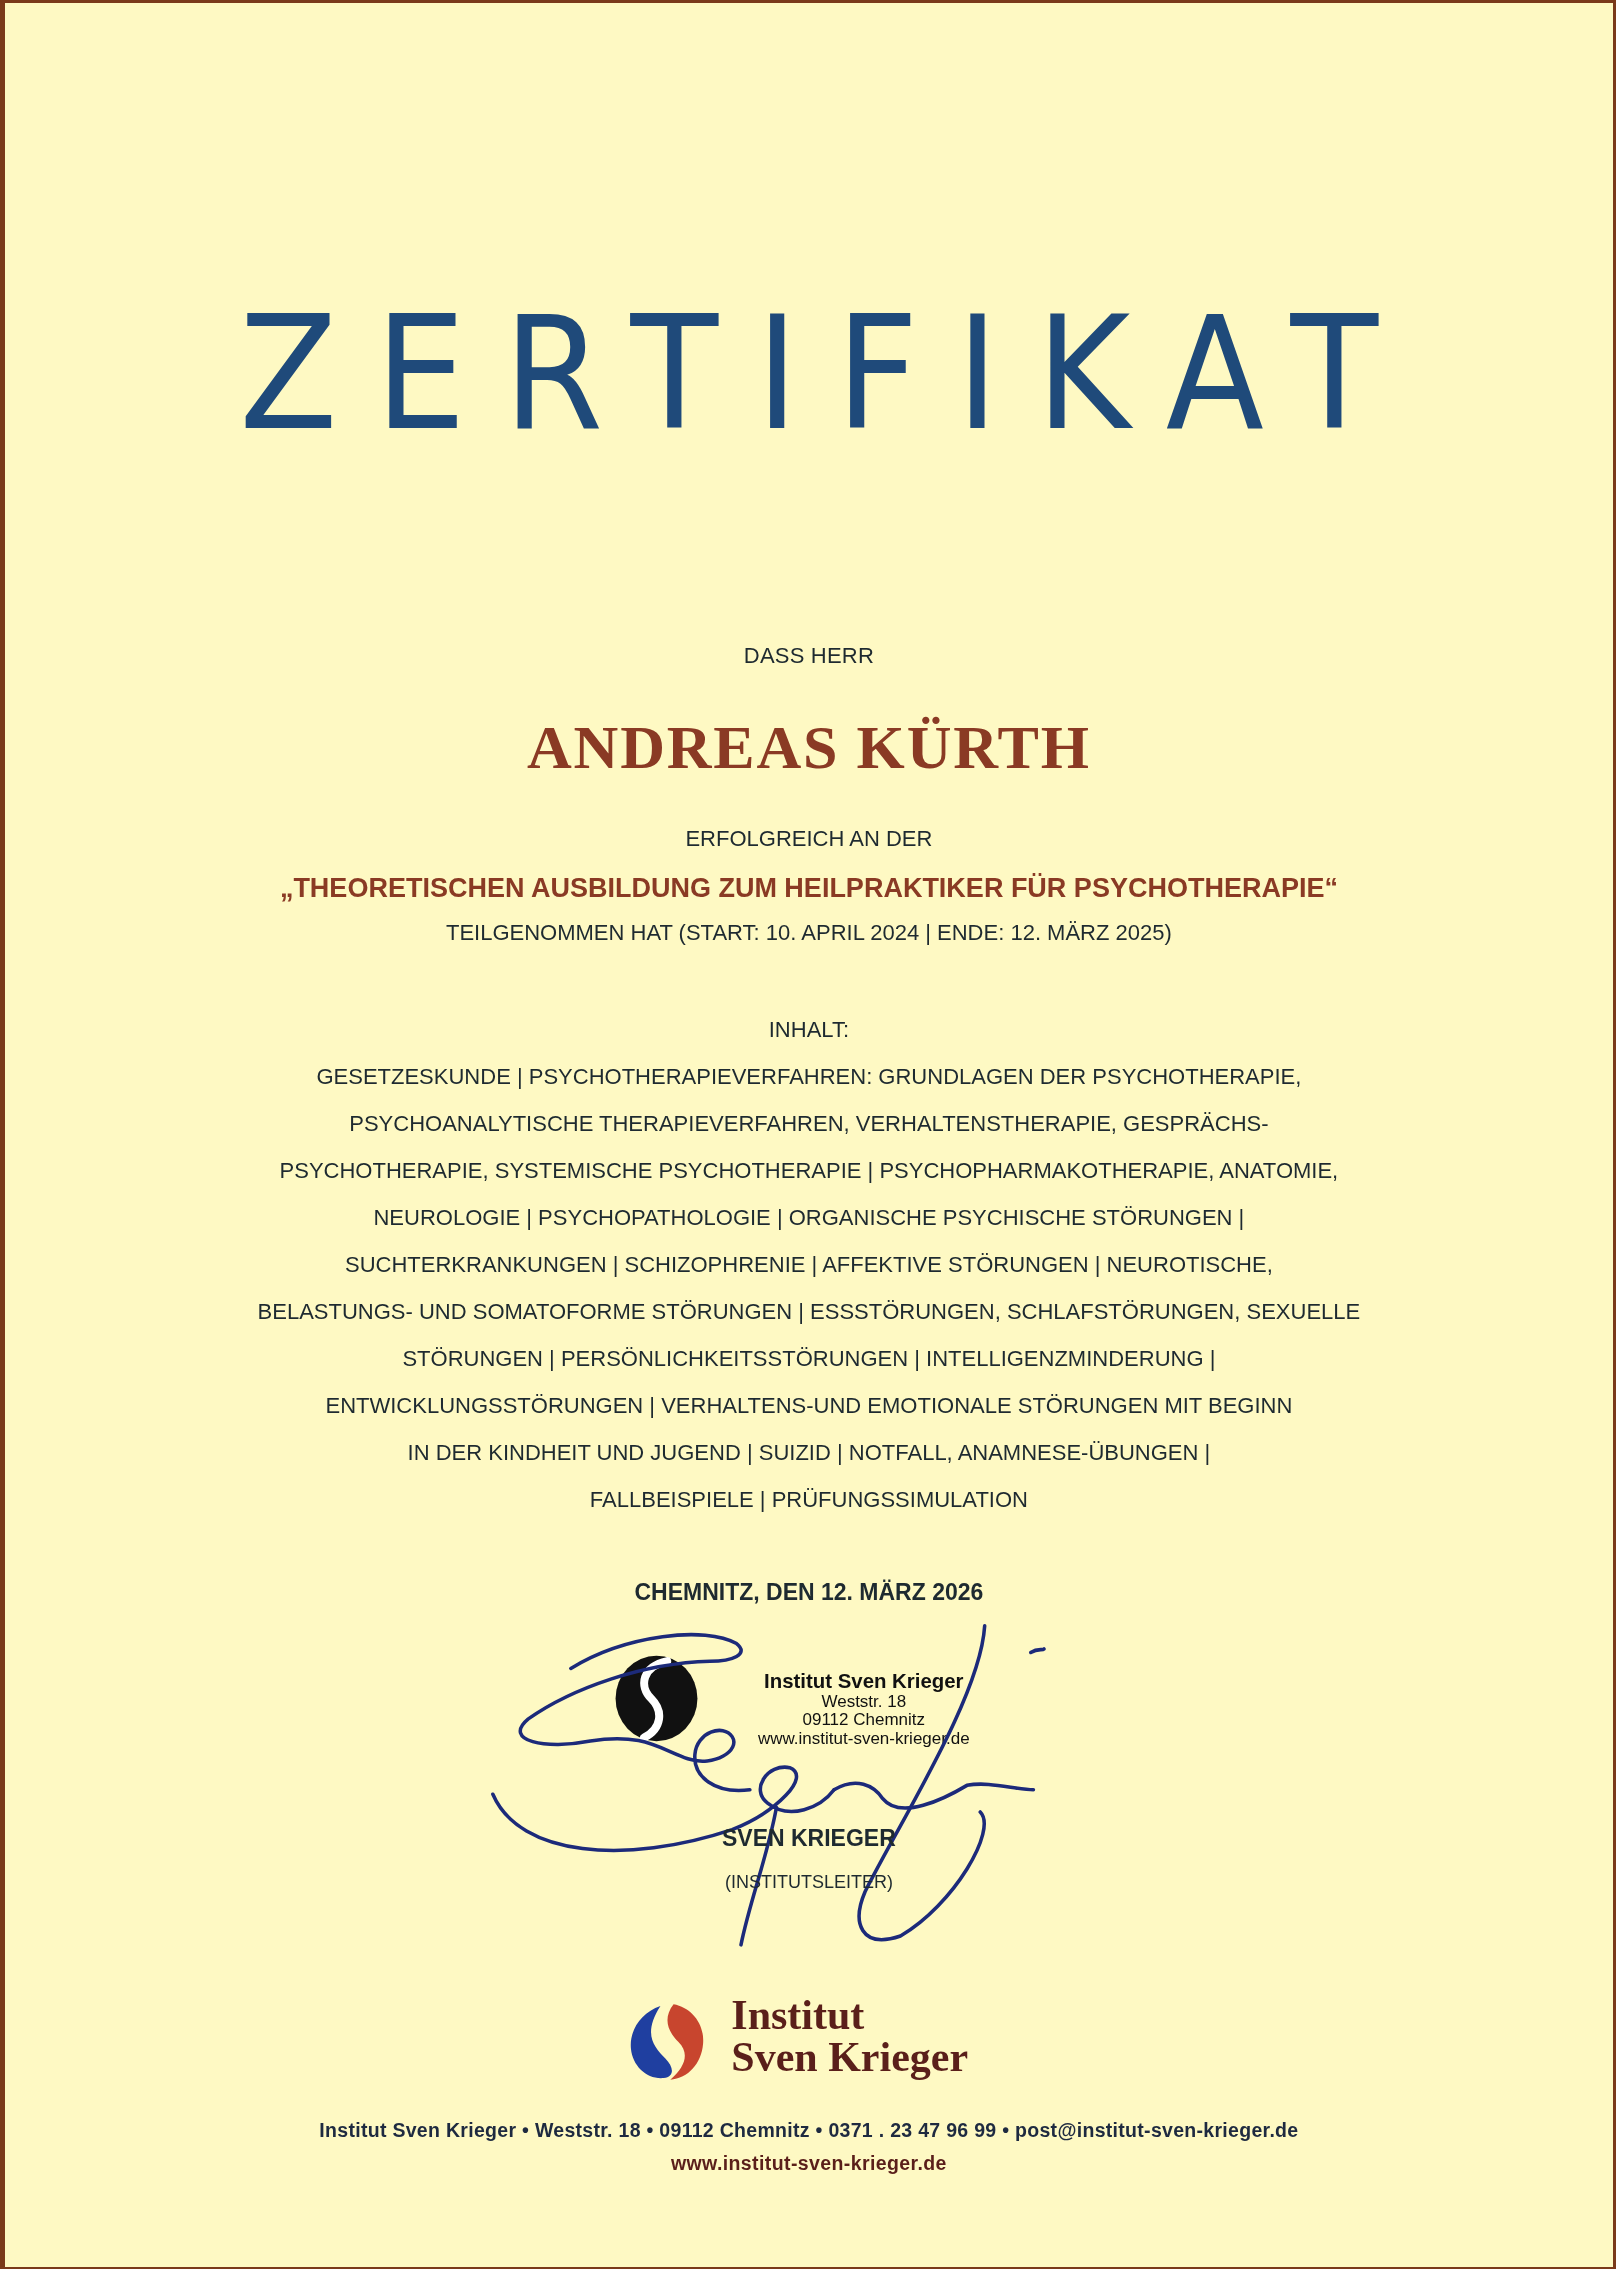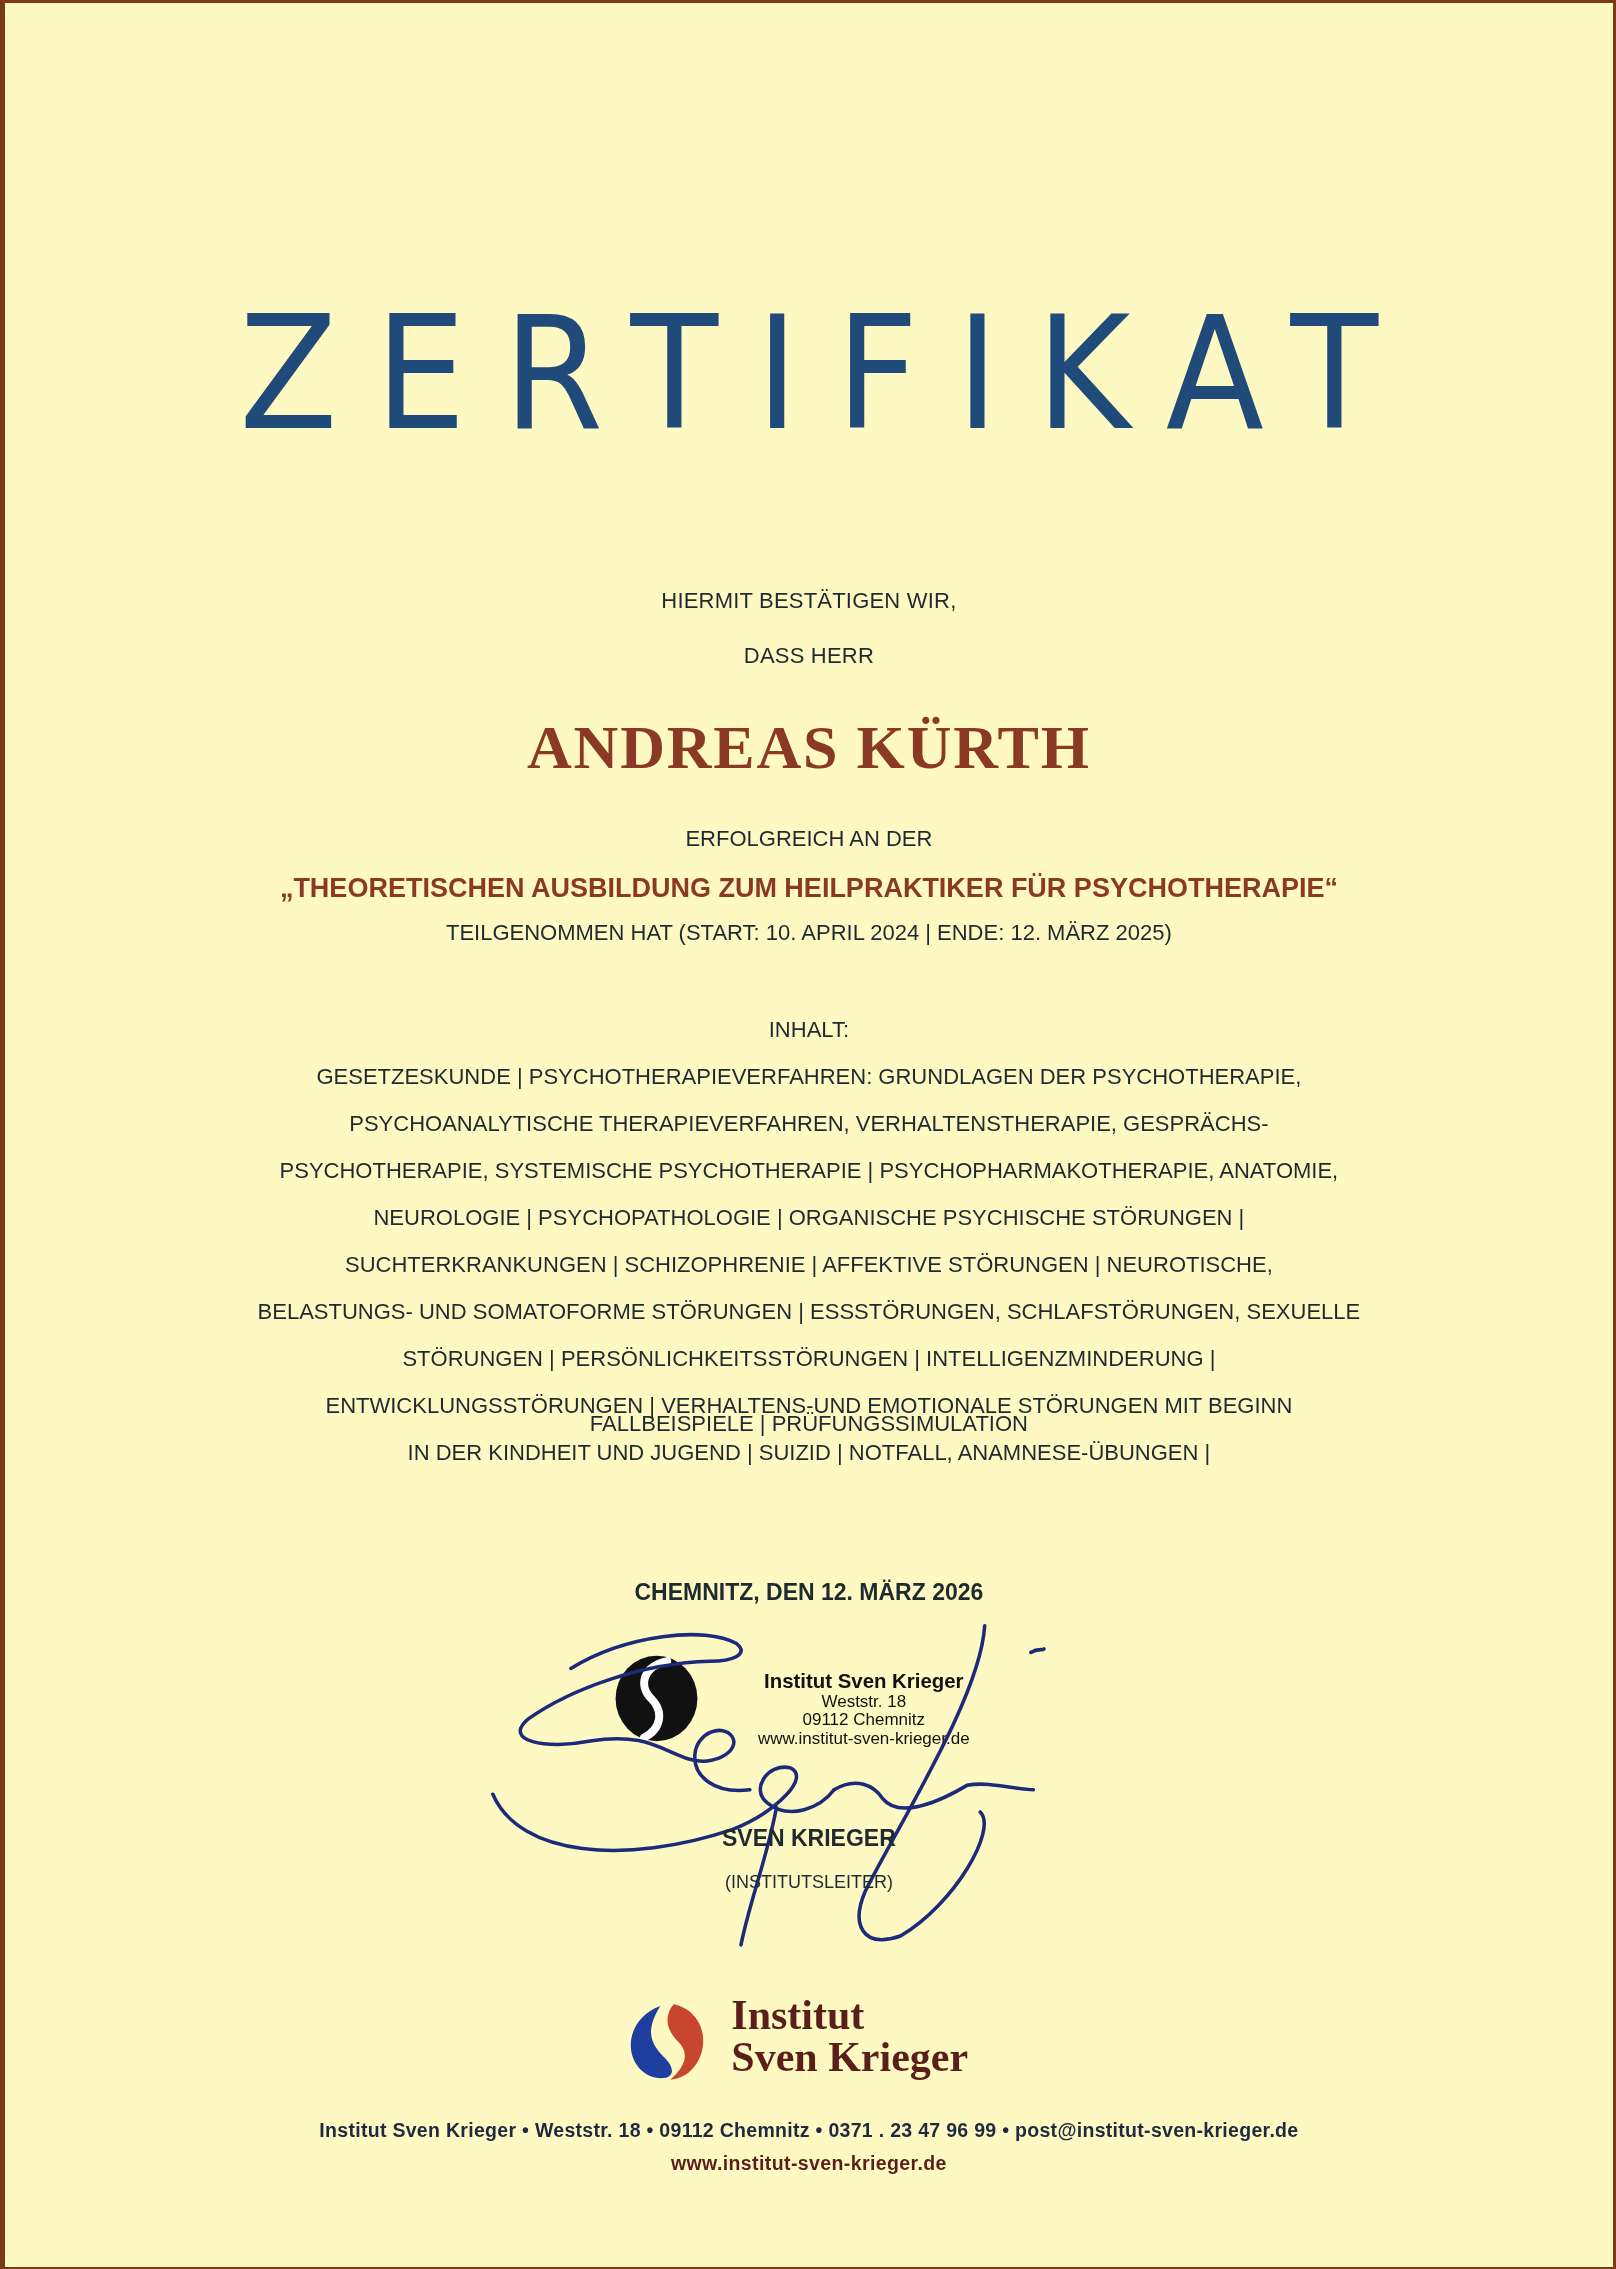--- a/index.html
+++ b/index.html
@@ -58,42 +58,41 @@
   .footer1 { font-size: 19.5px; font-weight: 700; color: #1e2a40; letter-spacing: 0.3px; }
   .footer2 { font-size: 19.5px; font-weight: 700; color: #5a1f1a; letter-spacing: 0.4px; }
 </style>
 </head>
 <body>
 
 <div class="paper">
 
   <div class="center title">ZERTIFIKAT</div>
 
-  <div class="center caps intro" style="top:585px;">HIERMIT BESTÄTIGEN WIR,</div>
   <div class="center caps intro" style="top:640px;">DASS HERR</div>
 
   <div class="center name">ANDREAS KÜRTH</div>
 
   <div class="center caps body-line" style="top:823px;">ERFOLGREICH AN DER</div>
   <div class="center course" style="top:870px;">„THEORETISCHEN AUSBILDUNG ZUM HEILPRAKTIKER FÜR PSYCHOTHERAPIE“</div>
   <div class="center caps body-line" style="top:917px;">TEILGENOMMEN HAT (START: 10. APRIL 2024 | ENDE: 12. MÄRZ 2025)</div>
 
   <div class="center caps body-line" style="top:1014px;">INHALT:</div>
 
   <div>
     <div class="center body-line" style="top:1061px;">GESETZESKUNDE | PSYCHOTHERAPIEVERFAHREN: GRUNDLAGEN DER PSYCHOTHERAPIE,</div>
     <div class="center body-line" style="top:1108px;">PSYCHOANALYTISCHE THERAPIEVERFAHREN, VERHALTENSTHERAPIE, GESPRÄCHS-</div>
     <div class="center body-line" style="top:1155px;">PSYCHOTHERAPIE, SYSTEMISCHE PSYCHOTHERAPIE | PSYCHOPHARMAKOTHERAPIE, ANATOMIE,</div>
     <div class="center body-line" style="top:1202px;">NEUROLOGIE | PSYCHOPATHOLOGIE | ORGANISCHE PSYCHISCHE STÖRUNGEN |</div>
     <div class="center body-line" style="top:1249px;">SUCHTERKRANKUNGEN | SCHIZOPHRENIE | AFFEKTIVE STÖRUNGEN | NEUROTISCHE,</div>
     <div class="center body-line" style="top:1296px;">BELASTUNGS- UND SOMATOFORME STÖRUNGEN | ESSSTÖRUNGEN, SCHLAFSTÖRUNGEN, SEXUELLE</div>
     <div class="center body-line" style="top:1343px;">STÖRUNGEN | PERSÖNLICHKEITSSTÖRUNGEN | INTELLIGENZMINDERUNG |</div>
     <div class="center body-line" style="top:1390px;">ENTWICKLUNGSSTÖRUNGEN | VERHALTENS-UND EMOTIONALE STÖRUNGEN MIT BEGINN</div>
     <div class="center body-line" style="top:1437px;">IN DER KINDHEIT UND JUGEND | SUIZID | NOTFALL, ANAMNESE-ÜBUNGEN |</div>
-    <div class="center body-line" style="top:1408px;">FALLBEISPIELE | PRÜFUNGSSIMULATION</div>
+    <div class="center body-line" style="top:1484px;">FALLBEISPIELE | PRÜFUNGSSIMULATION</div>
   </div>
 
   <div class="center date" style="top:1576px;">CHEMNITZ, DEN 12. MÄRZ 2026</div>
 
   <div class="stamp">
     <svg class="stamp-logo" viewBox="0 0 100 100">
       <ellipse cx="50" cy="50" rx="46" ry="48" fill="#111"></ellipse>
       <path d="M62 8 C34 14 30 36 44 50 C58 64 56 84 36 94" stroke="#fff" stroke-width="9" fill="none" stroke-linecap="round"></path>
     </svg>
     <div class="stamp-text">

